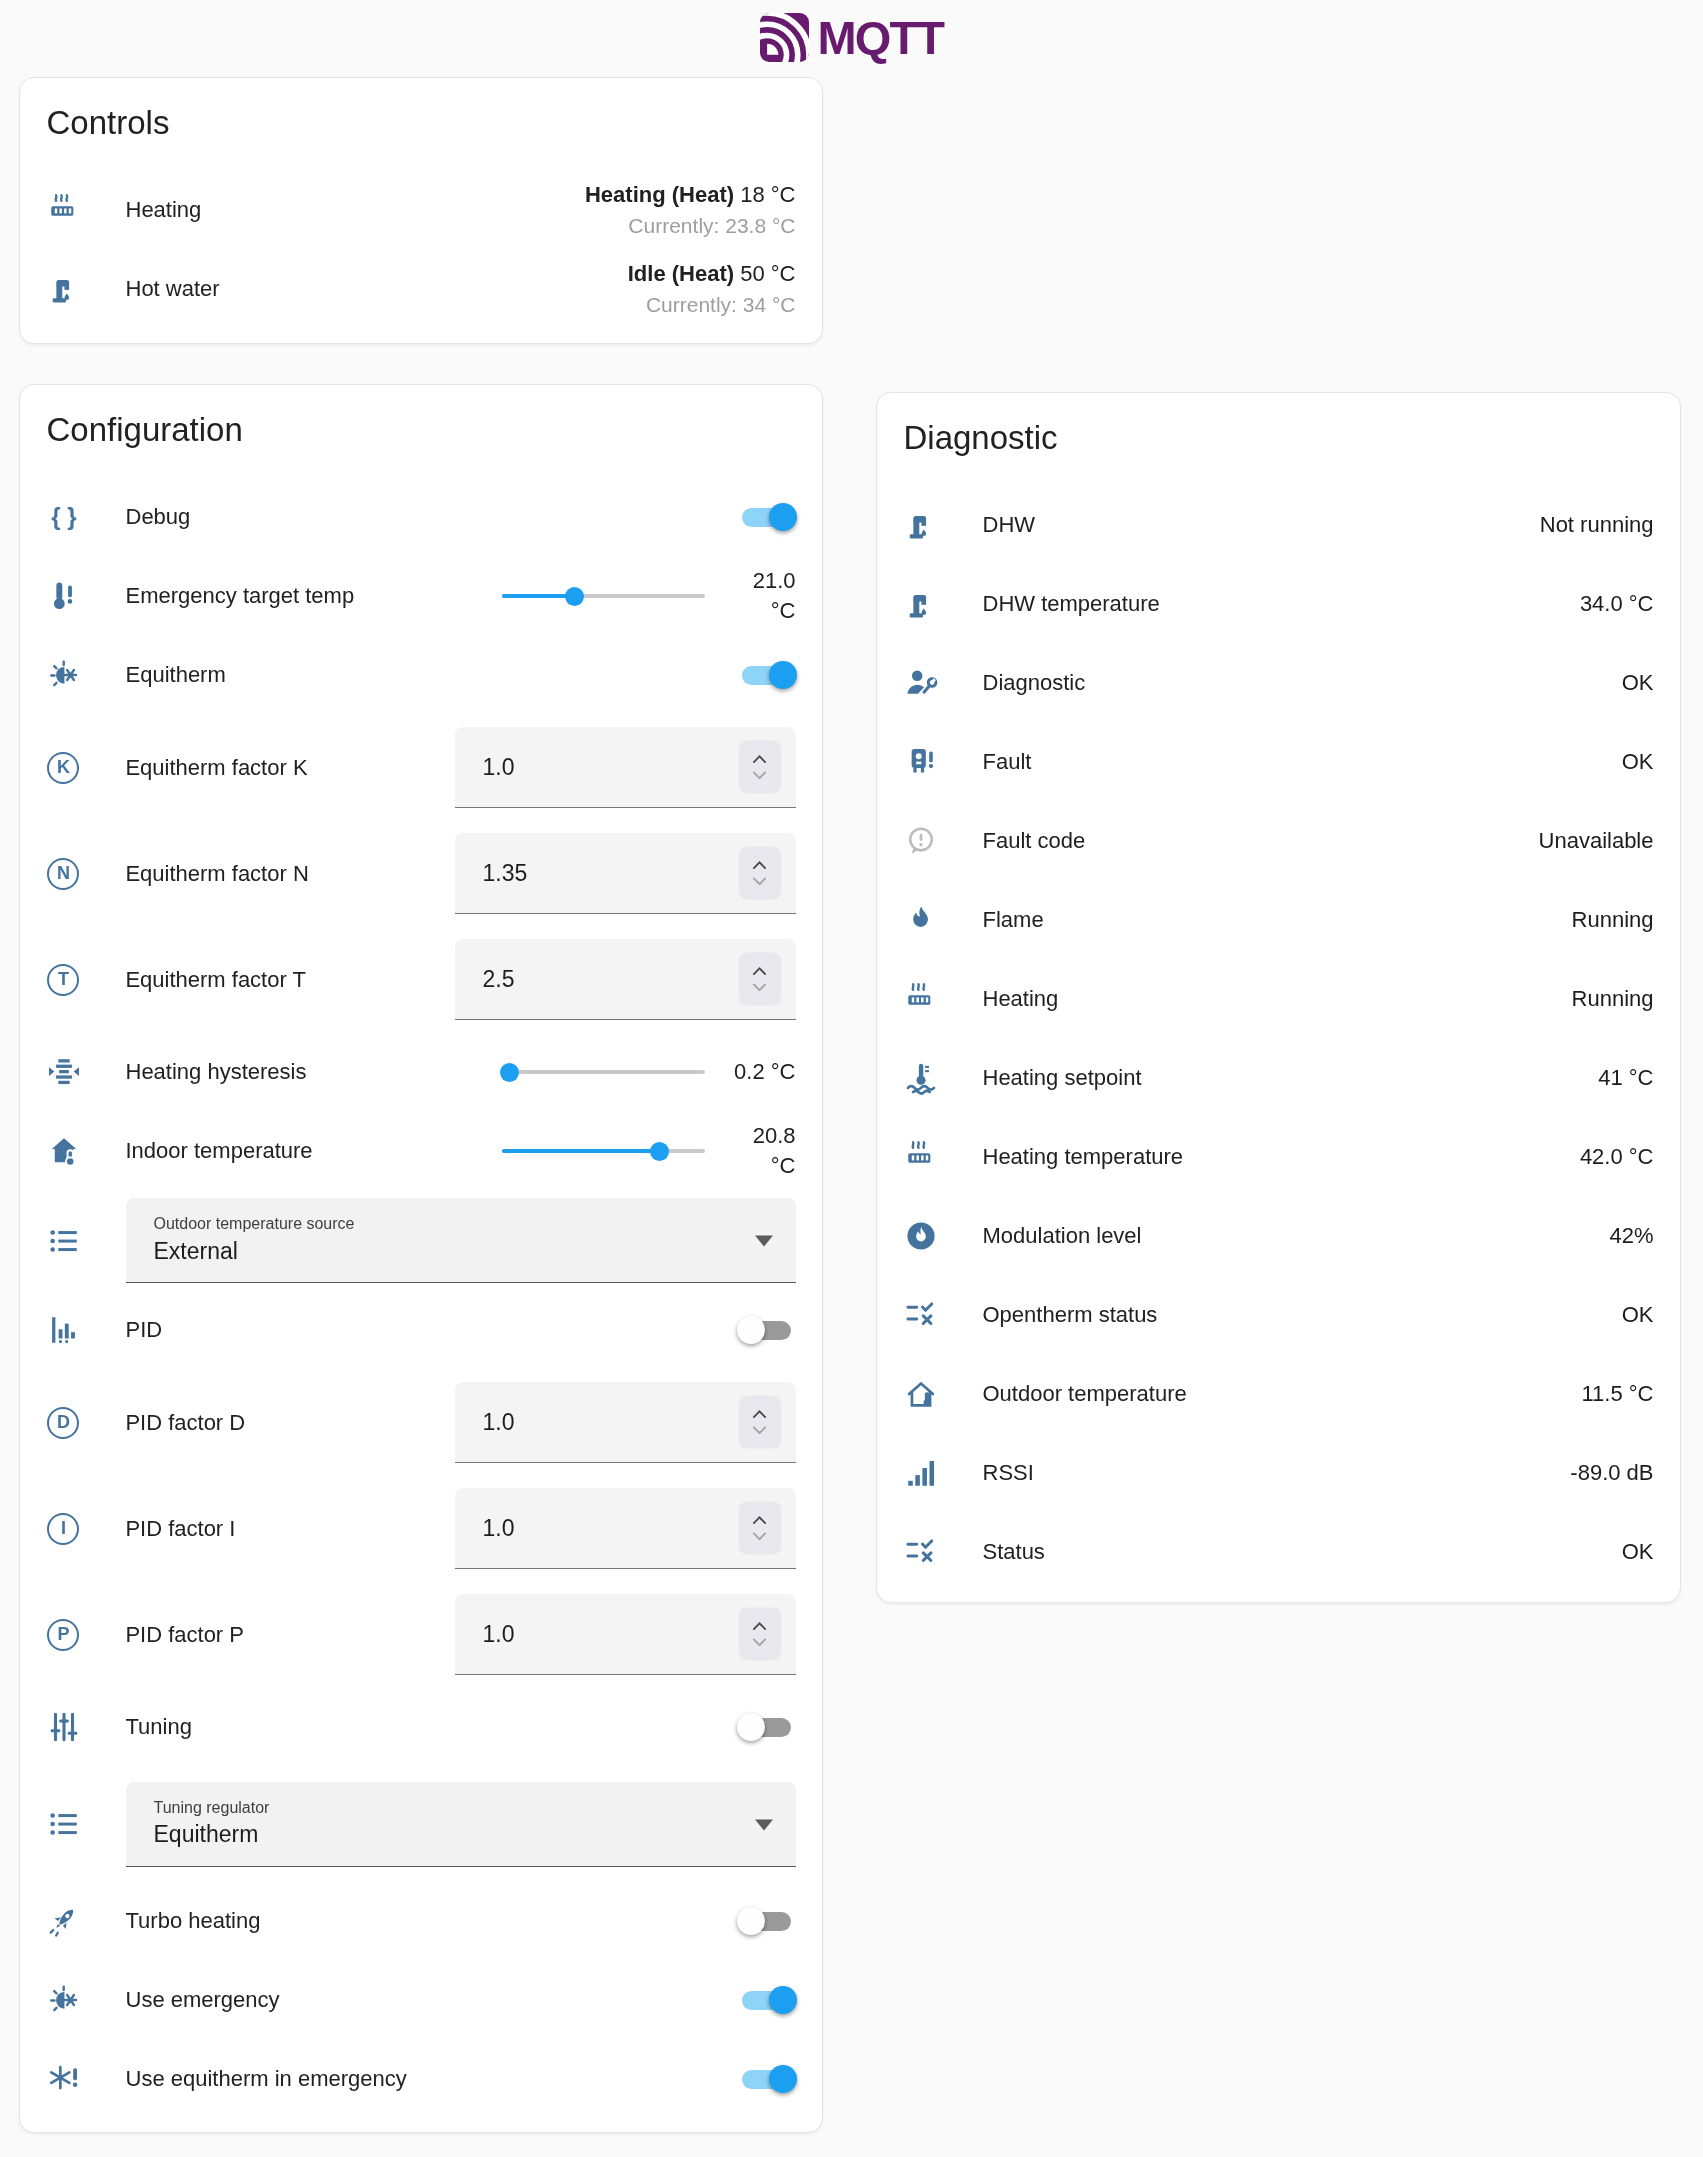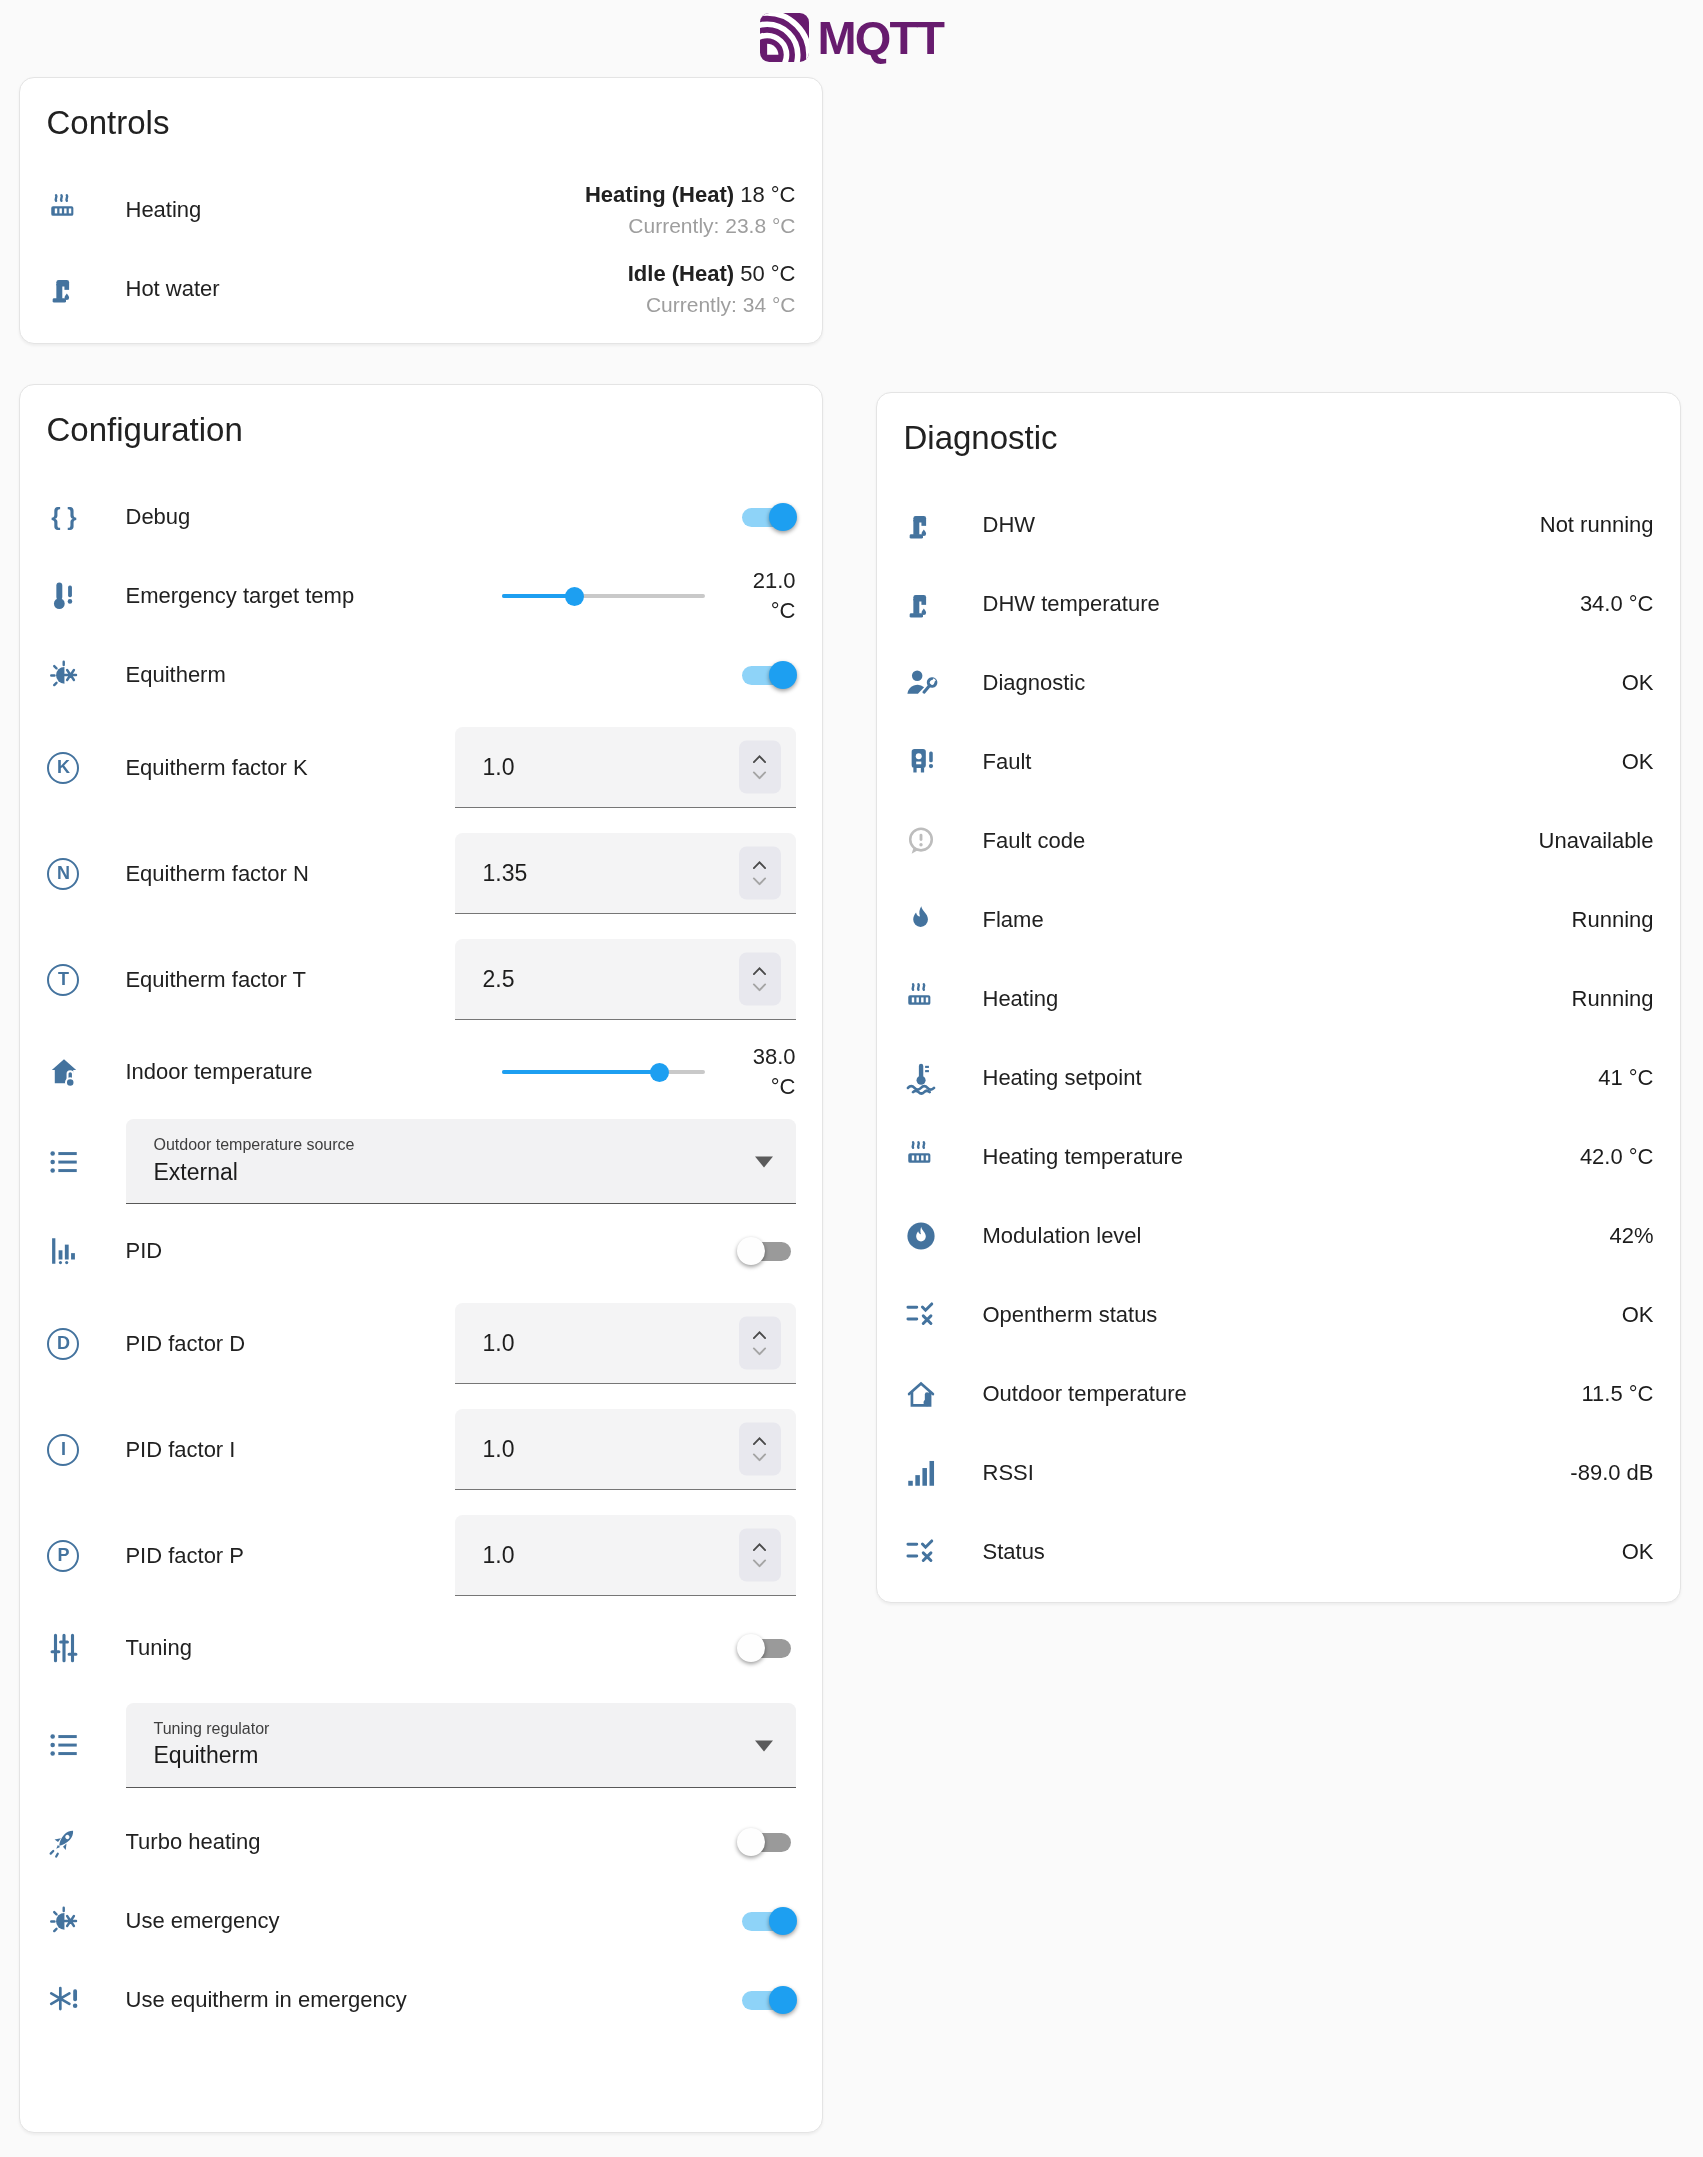--- a/index.html
+++ b/index.html
@@ -387,35 +387,51 @@
             <svg width="15" height="9.5" viewBox="0 0 16 10">
               <use href="#i-chev-up"></use>
             </svg>
             <svg width="15" height="9.5" viewBox="0 0 16 10">
               <use href="#i-chev-down"></use>
             </svg>
           </span>
       </span>
     </div>
 
+    <div class="row">
+      <span class="ic">
+          <svg viewBox="0 0 36 36" width="34" height="34">
+            <use href="#i-hyst"></use>
+          </svg>
+        </span>
+      <span class="label">Heating hysteresis</span>
+      <span class="sliderwrap">
+        <span class="slider" style="--p: 4%;">
+            <span class="rail"></span>
+            <span class="fill"></span>
+            <span class="thumb"></span>
+          </span>
+        <span class="slider-value">0.2 °C</span>
+      </span>
+    </div>
 
     <div class="row">
       <span class="ic">
           <svg viewBox="0 0 36 36" width="34" height="34">
             <use href="#i-homethermo"></use>
           </svg>
         </span>
       <span class="label">Indoor temperature</span>
       <span class="sliderwrap">
         <span class="slider" style="--p: 78%;">
             <span class="rail"></span>
             <span class="fill"></span>
             <span class="thumb"></span>
           </span>
-        <span class="slider-value">38.0 °C</span>
+        <span class="slider-value">20.8 °C</span>
       </span>
     </div>
 
     <div class="row selrow1">
       <span class="ic">
           <svg viewBox="0 0 36 36" width="34" height="34">
             <use href="#i-list"></use>
           </svg>
         </span>
       <div class="selectbox">

